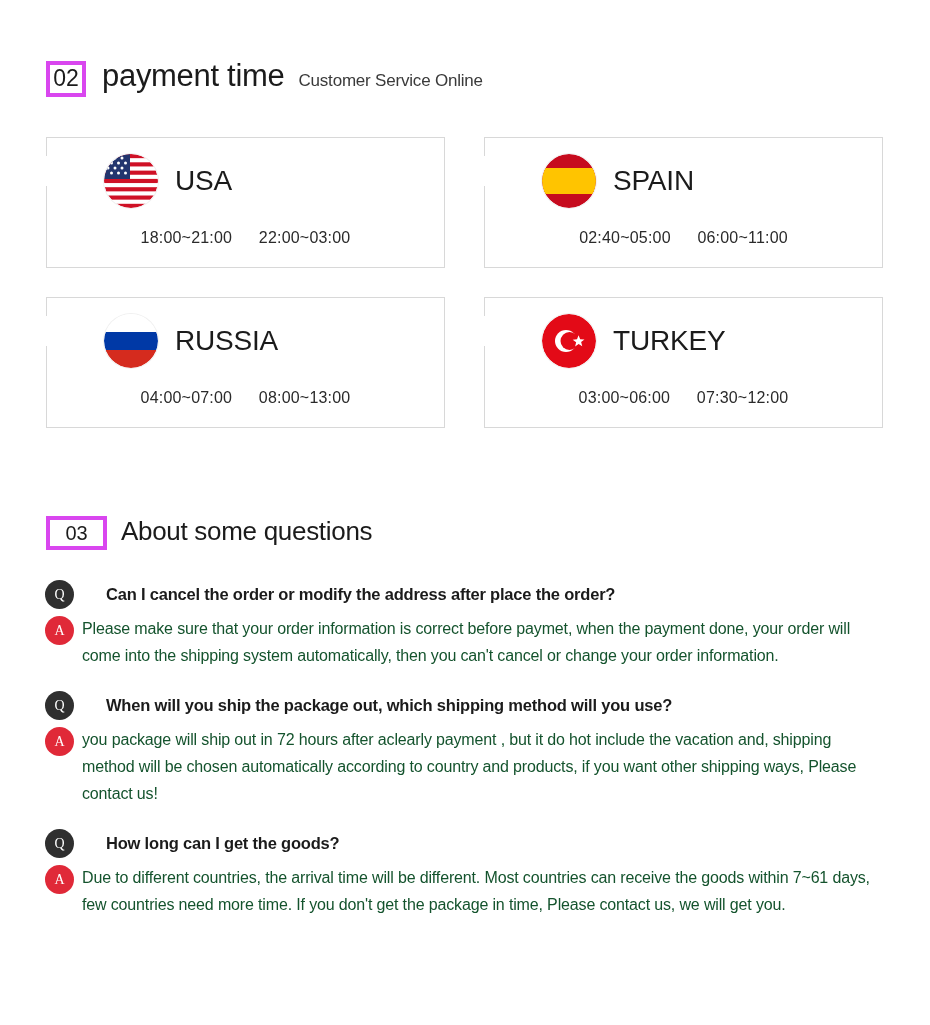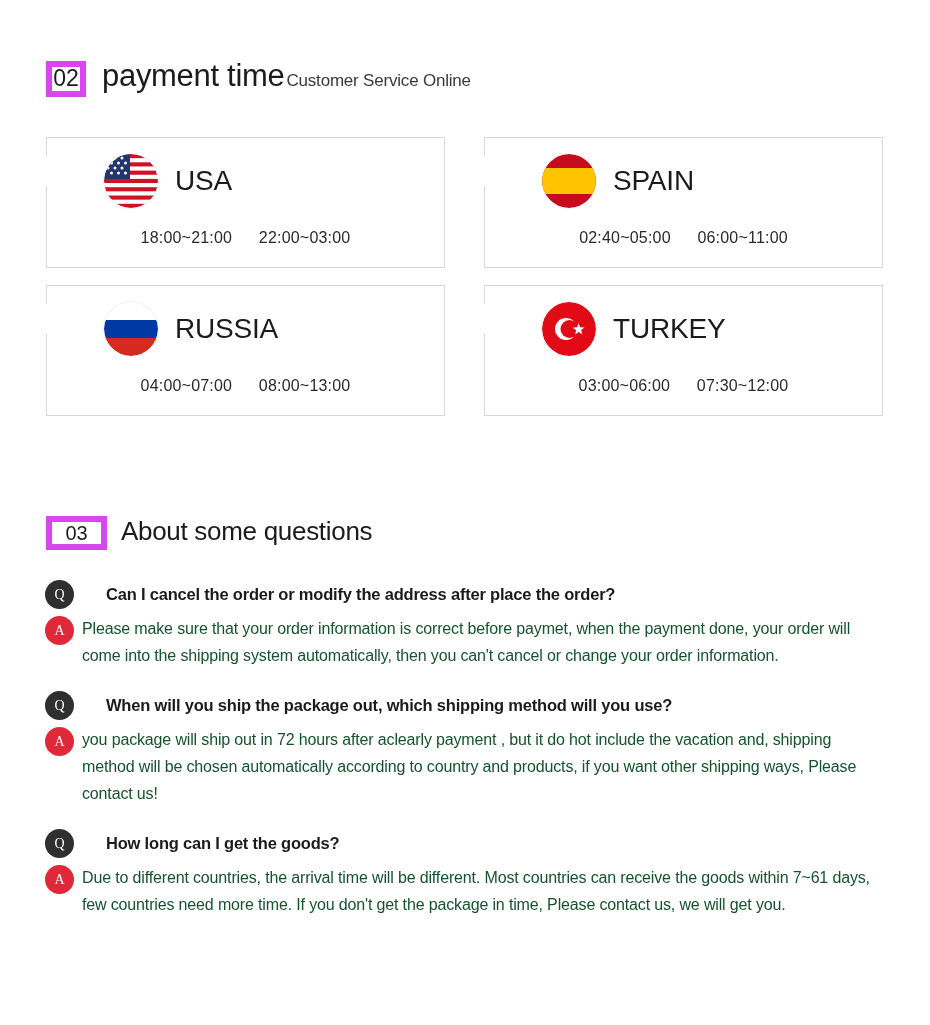--- a/index.html
+++ b/index.html
@@ -19,57 +19,57 @@
   
   .section-header {
     display: flex;
     align-items: baseline;
     position: absolute;
   }
   .sec-num {
     display: inline-flex;
     align-items: center;
     justify-content: center;
-    border: 6px solid #d946ef;
+    border: 4px solid #d946ef;
     font-size: 22px;
     font-weight: 400;
     letter-spacing: 0px;
     color: #1b1b1b;
     line-height: 1;
     box-sizing: border-box;
   }
   #sec02 { left: 46px; top: 58px; }
   #sec02 .sec-num { width: 40px; height: 36px; font-size: 23px; }
   .sec-title {
     font-size: 31px;
     font-weight: 400;
     color: #1b1b1b;
     margin-left: 16px;
     letter-spacing: -0.3px;
   }
   .sec-sub {
     font-size: 17px;
     color: #3a3a3a;
-    margin-left: 2px;
+    margin-left: 14px;
     letter-spacing: -0.2px;
   }
 
   #sec03 { left: 46px; top: 516px; }
   #sec03 .sec-num { width: 61px; height: 34px; font-size: 20px; }
   #sec03 .sec-title { font-size: 26px; margin-left: 14px; }
 
   
   .cards {
     position: absolute;
     left: 46px;
     top: 137px;
     width: 838px;
     display: flex;
     flex-wrap: wrap;
-    gap: 17px 39px;
+    gap: 29px 39px;
   }
   .card {
     width: 399px;
     height: 131px;
     border: 1px solid #d8d8d8;
     box-sizing: border-box;
     position: relative;
     background: #fff;
   }
   .card-top {

